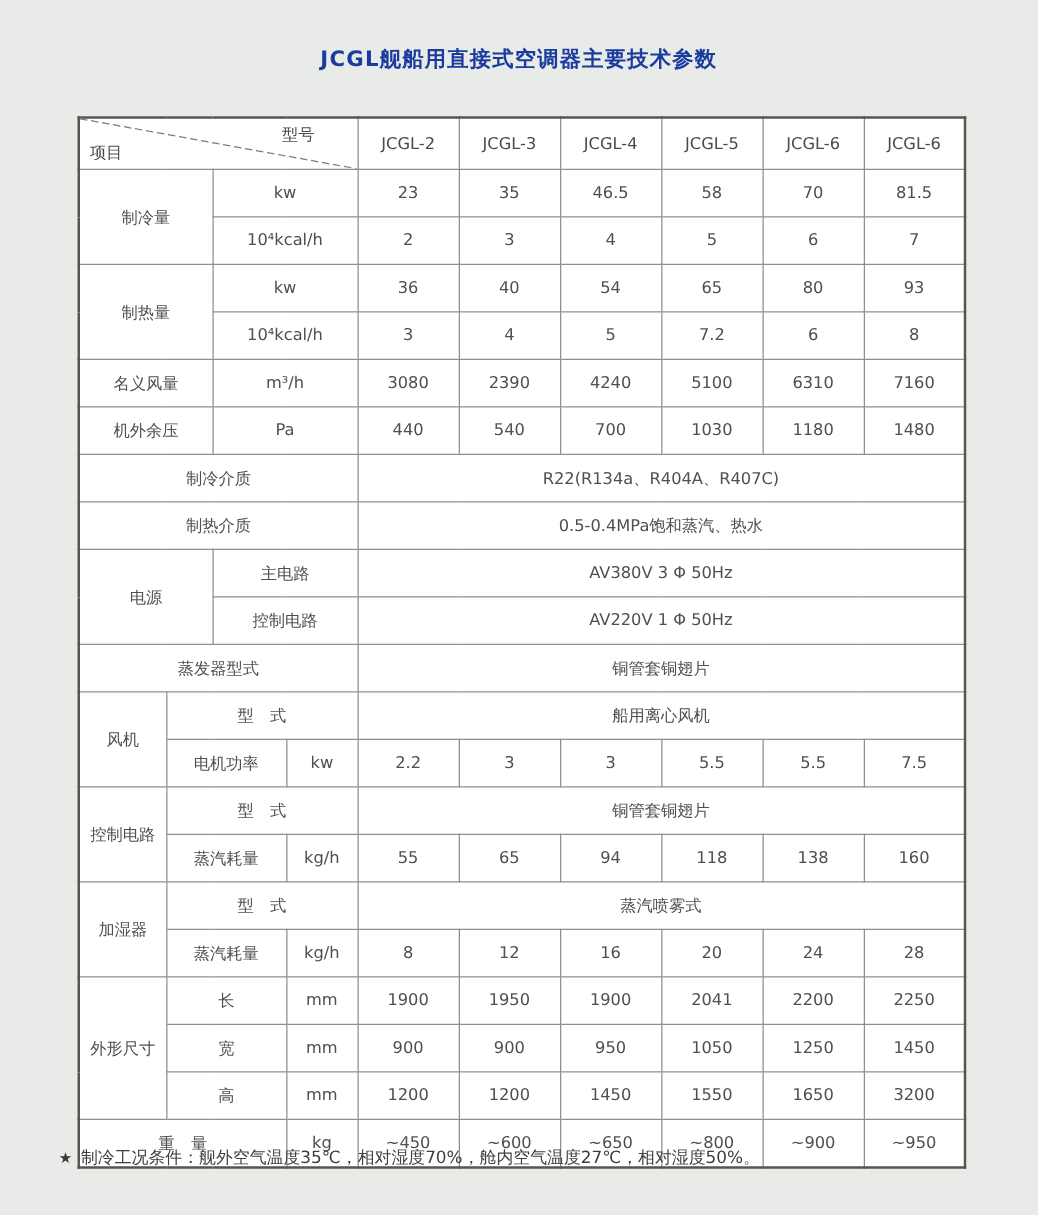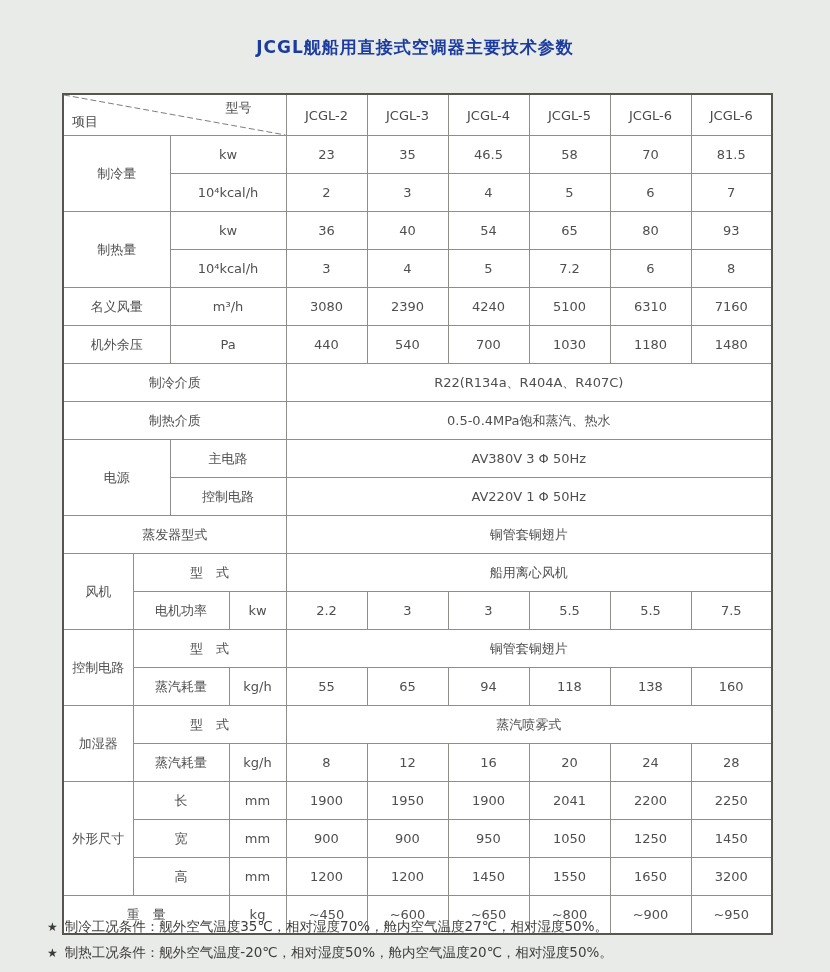--- a/index.html
+++ b/index.html
@@ -241,14 +241,13 @@
     <td>~650</td>
     <td>~800</td>
     <td>~900</td>
     <td>~950</td>
   </tr>
 </tbody>
   </table>
 
 <div class="foot">
   <div class="line"><span class="star">★</span><span>制冷工况条件：舰外空气温度35℃，相对湿度70%，舱内空气温度27℃，相对湿度50%。</span></div>
-  <div class="line"><span class="star">★</span><span>制热工况条件：舰外空气温度-20℃，相对湿度50%，舱内空气温度20℃，相对湿度50%。</span></div>
 </div>
 
 </body></html>

